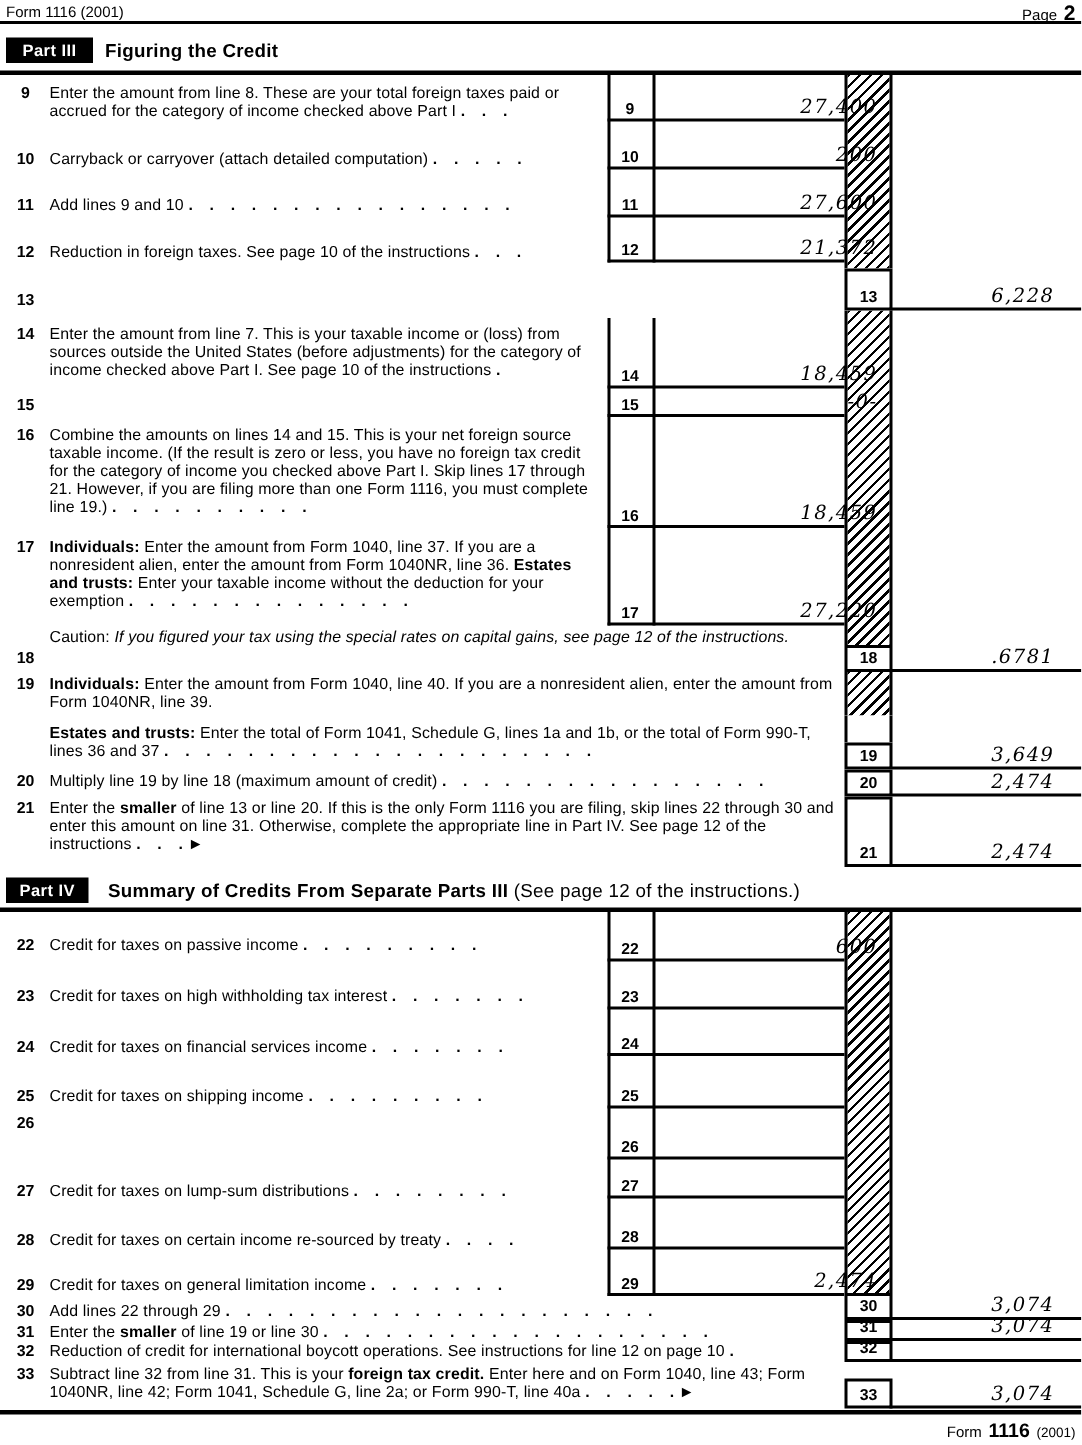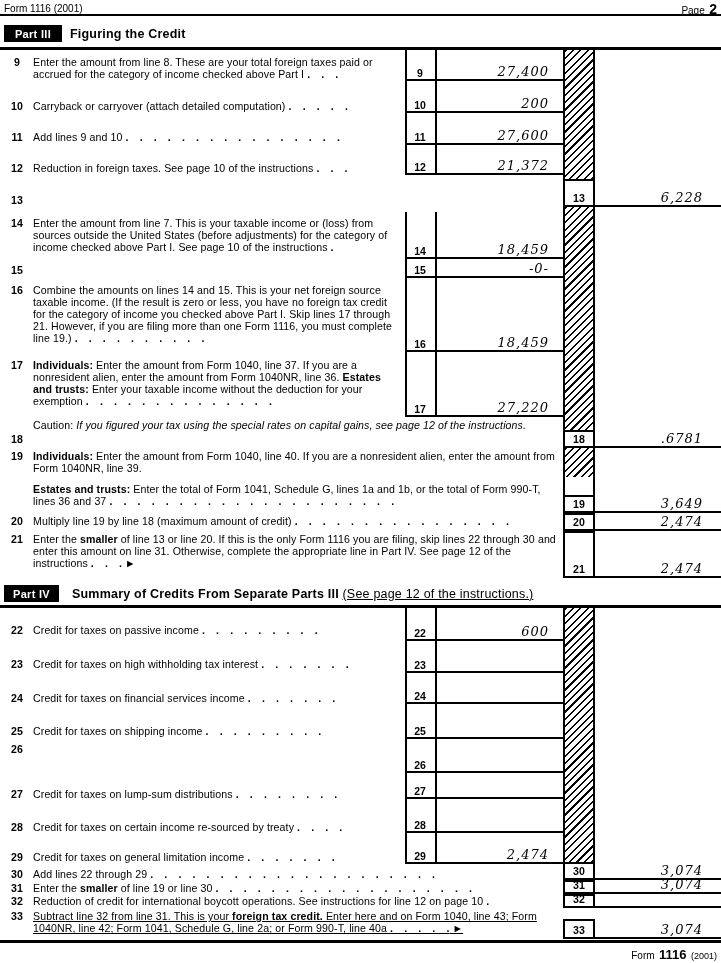--- a/index.html
+++ b/index.html
@@ -2,21 +2,21 @@
 <html><head>
 <meta charset="utf-8">
 <style>
   html,body{margin:0;padding:0;background:#fff;}
   #page{position:relative;width:721px;height:963px;background:#fff;color:#000;
         font-family:"Liberation Sans",sans-serif;overflow:hidden;}
   .desc{position:absolute;font-size:10.6px;line-height:12.1px;letter-spacing:0.1px;}
   .lno{position:absolute;left:5px;width:24px;text-align:center;font-weight:bold;font-size:10.6px;}
   .cno{position:absolute;left:405px;width:30px;height:15px;display:flex;align-items:flex-end;
        justify-content:center;font-weight:bold;font-size:10.5px;}
-  .ival{position:absolute;left:437px;width:112px;height:16px;display:flex;align-items:flex-end;justify-content:flex-end;}
+  .ival{position:absolute;left:437px;width:112px;height:16px;display:flex;align-items:flex-end;justify-content:flex-end;padding-left:36px;}
   .oval{position:absolute;left:595px;width:108px;height:16px;display:flex;align-items:flex-end;justify-content:flex-end;}
   .ival,.oval{font-family:"DejaVu Serif",serif;font-style:italic;font-size:13px;letter-spacing:1px;}
   .hl{position:absolute;background:#000;height:2px;}
   .vl{position:absolute;background:#000;width:2px;}
   .rule1{position:absolute;background:#000;height:2px;left:0;width:721px;}
   .rule3{position:absolute;background:#000;height:3px;left:0;width:721px;}
   .hatch{position:absolute;left:563px;width:32px;box-sizing:border-box;
          border-left:2px solid #000;border-right:2px solid #000;background:
          repeating-linear-gradient(135deg,#000 0,#000 1.6px,#fff 1.6px,#fff 5.2px);}
   .rbox{position:absolute;left:563px;width:32px;box-sizing:border-box;border:2px solid #000;
@@ -130,21 +130,21 @@
   <div class="hl" style="left:593px;width:128px;top:529px;"></div>
   <div class="oval" style="top:513px;">2,474</div>
 
   <div class="lno" style="top:533px;">21</div>
   <div class="desc" style="top:533px;left:33px;width:527px;"><span>Enter the </span><span style="font-weight: bold;">smaller</span><span> of line 13 or line 20. If this is the only Form 1116 you are filing, skip lines 22 through 30 and enter this amount on line 31. Otherwise, complete the appropriate line in Part IV. See page 12 of the instructions </span><span class="dots">. . .</span><span style="font-weight: bold;"> ►</span></div>
   <div class="rbox" style="top:531px;height:47px;">21</div>
   <div class="hl" style="left:593px;width:128px;top:576px;"></div>
   <div class="oval" style="top:560px;">2,474</div>
 
   <div class="badge" style="top:585px;left:4px;width:55px;height:17px;">Part IV</div>
-  <div class="ptitle" style="top:587px;left:72px;"><span>Summary of Credits From Separate Parts III </span><span style="font-weight: normal; text-decoration: underline;">(See page 12 of the instructions.)</span></div>
+  <div class="ptitle" style="top:587px;left:72px;"><span>Summary of Credits From Separate Parts III </span><span style="font-weight: normal;">(See page 12 of the instructions.)</span></div>
   <div class="rule3" style="top:605px;"></div>
 
   <div class="vl" style="left:405px;top:608px;height:256px;"></div>
   <div class="vl" style="left:435px;top:608px;height:256px;"></div>
   <div class="hatch" style="top:608px;height:254px;"></div>
 
   <div class="hl" style="left:405px;width:158px;top:639px;"></div>
   <div class="hl" style="left:405px;width:158px;top:671px;"></div>
   <div class="hl" style="left:405px;width:158px;top:702px;"></div>
   <div class="hl" style="left:405px;width:158px;top:737px;"></div>
@@ -204,21 +204,21 @@
   <div class="hl" style="left:593px;width:128px;top:892px;"></div>
   <div class="oval" style="top:876px;">3,074</div>
 
   <div class="lno" style="top:895px;">32</div>
   <div class="desc" style="top:895px;left:33px;width:527px;"><span>Reduction of credit for international boycott operations. See instructions for line 12 on page 10 </span><span class="dots">.</span></div>
   <div class="rbox" style="top:894px;height:14px;">32</div>
   <div class="hl" style="left:593px;width:128px;top:906px;"></div>
   <div class="ecell" style="left:595px;width:110px;top:894px;height:11px;"></div>
 
   <div class="lno" style="top:910px;">33</div>
-  <div class="desc" style="top:910px;left:33px;width:527px;text-decoration:underline;"><span>Subtract line 32 from line 31. This is your </span><span style="font-weight: bold;">foreign tax credit.</span><span> Enter here and on Form 1040, line 43; Form 1040NR, line 42; Form 1041, Schedule G, line 2a; or Form 990-T, line 40a </span><span class="dots">. . . . .</span><span style="font-weight: bold;"> ►</span></div>
+  <div class="desc" style="top:910px;left:33px;width:527px;"><span>Subtract line 32 from line 31. This is your </span><span style="font-weight: bold;">foreign tax credit.</span><span> Enter here and on Form 1040, line 43; Form 1040NR, line 42; Form 1041, Schedule G, line 2a; or Form 990-T, line 40a </span><span class="dots">. . . . .</span><span style="font-weight: bold;"> ►</span></div>
   <div class="rbox" style="top:919px;height:20px;">33</div>
   <div class="hl" style="left:593px;width:128px;top:937px;"></div>
   <div class="oval" style="top:921px;">3,074</div>
 
   <div class="rule3" style="top:940px;"></div>
   <div style="position:absolute;top:945px;right:4px;text-align:right;">
     <span class="small">Form</span>
     <span style="font-weight:bold;font-size:13px;">1116</span>
     <span style="font-size:9px;margin-top:36px;">(2001)</span>
   </div>

